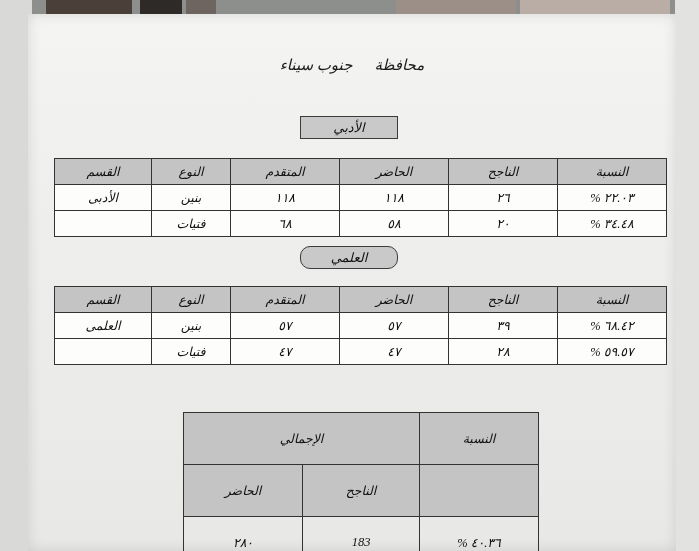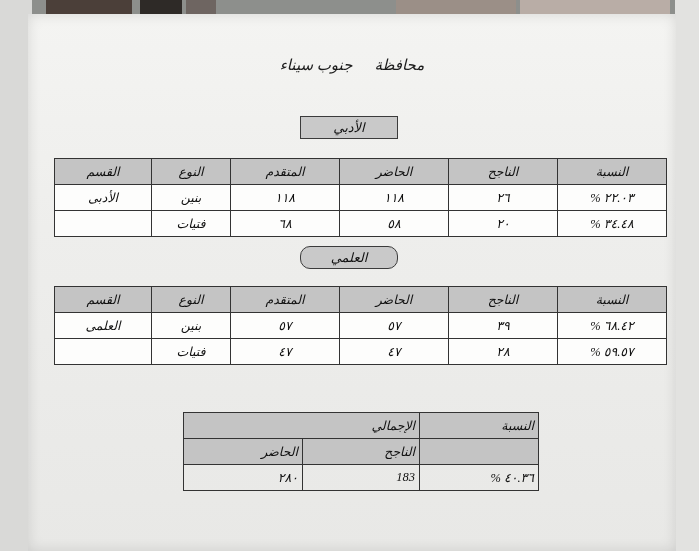--- a/index.html
+++ b/index.html
@@ -133,22 +133,23 @@
     top: 398px;
     direction: rtl;
   }
   table.sum {
     border-collapse: collapse;
     font-size: 12.5px;
     color: #111;
   }
   table.sum td {
     border: 1px solid #333;
+    text-align: center;
     height: 25px;
-    padding: 0 4px;
+    padding: 13px 4px;
   }
   .sum-head {
     background: #c4c4c4;
   }
   .sum-blank {
     background: #c4c4c4;
   }
   .w-nesba { width: 110px; }
   .w-nage7 { width: 108px; }
   .w-hader { width: 110px; }

